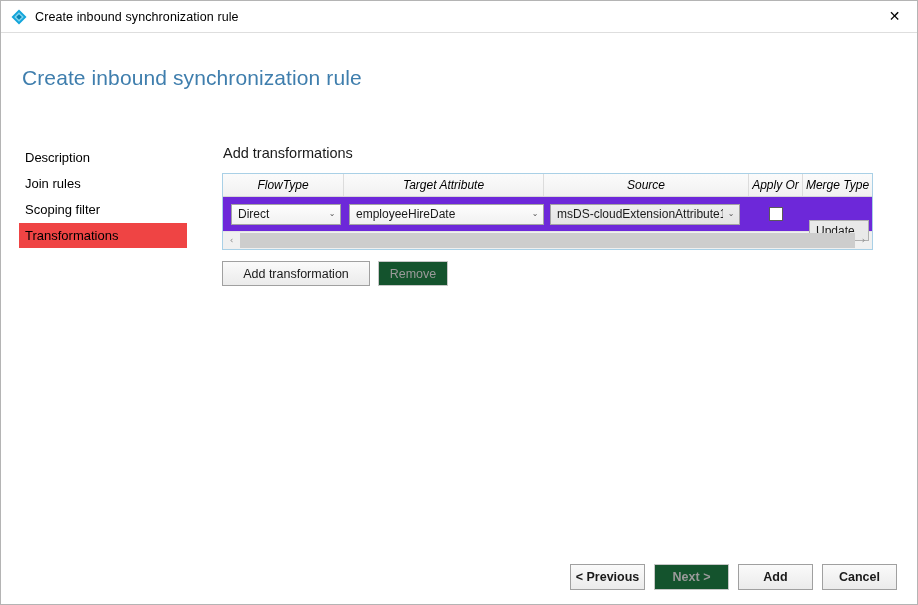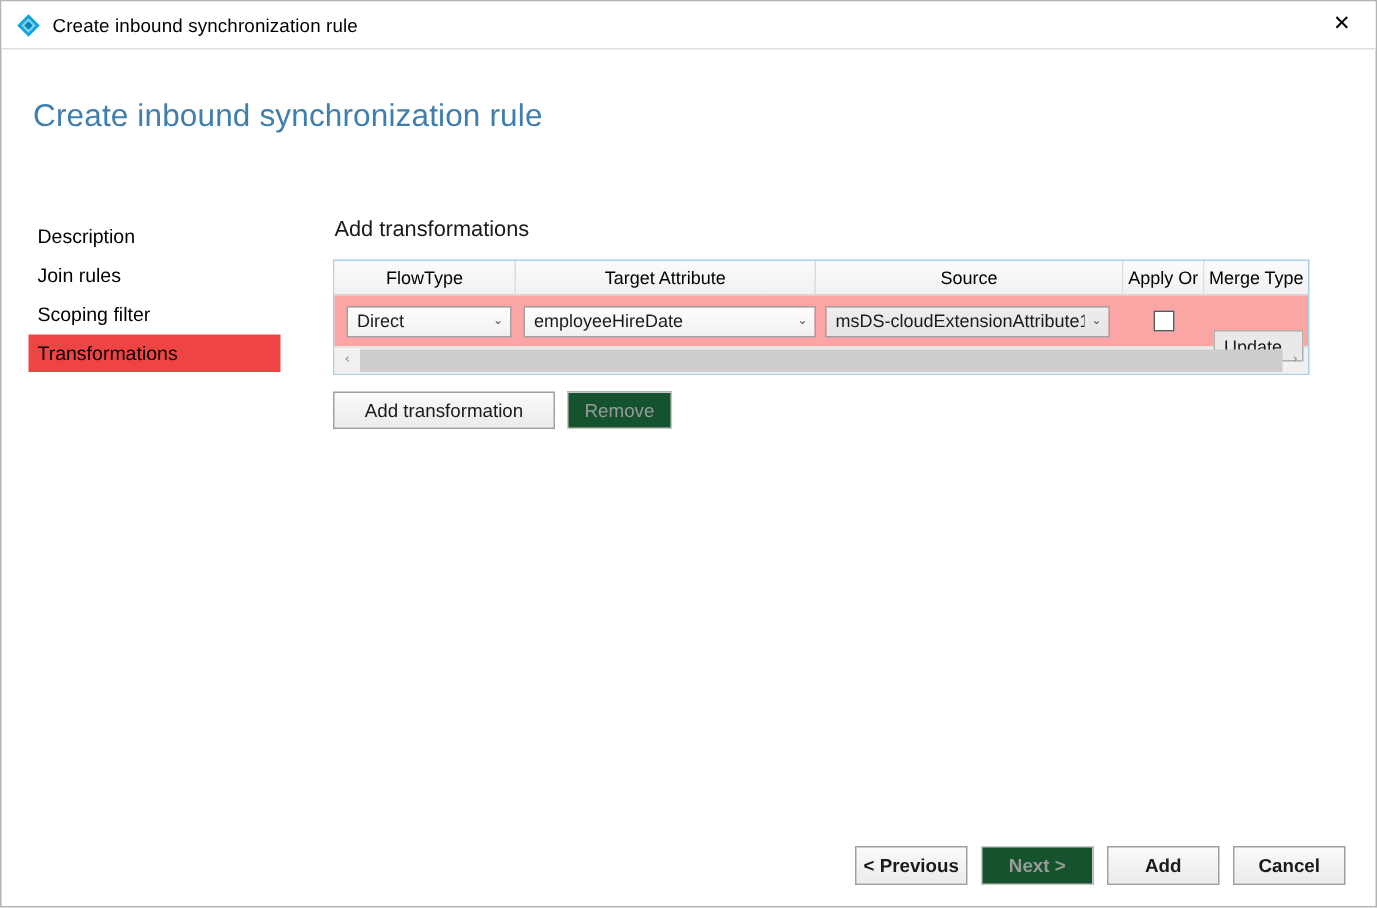--- a/index.html
+++ b/index.html
@@ -143,33 +143,34 @@
     align-items: center;
     justify-content: center;
     font-size: 12px;
     color: #000;
     background: linear-gradient(#fbfbfb, #f1f1f1);
     border-right: 1px solid #dcdcdc;
     box-sizing: border-box;
     overflow: hidden;
     white-space: nowrap;
     cursor: default;
+    font-style: italic;
   }
   .gh:last-child { border-right: none; }
   .gh-flowtype { width: 121px; }
   .gh-target   { width: 200px; }
   .gh-source   { width: 205px; }
   .gh-applyor  { width: 54px; }
   .gh-merge    { width: 69px; }
 
   #grid-row {
     display: flex;
     height: 34px;
     align-items: center;
-    background: #fca5a5;
+    background: #6d28d9;
   }
   .gc {
     box-sizing: border-box;
     display: flex;
     align-items: center;
     height: 100%;
   }
   .gc-flowtype { width: 121px; padding-left: 8px; }
   .gc-target   { width: 200px; padding-left: 5px; }
   .gc-source   { width: 205px; padding-left: 6px; }

